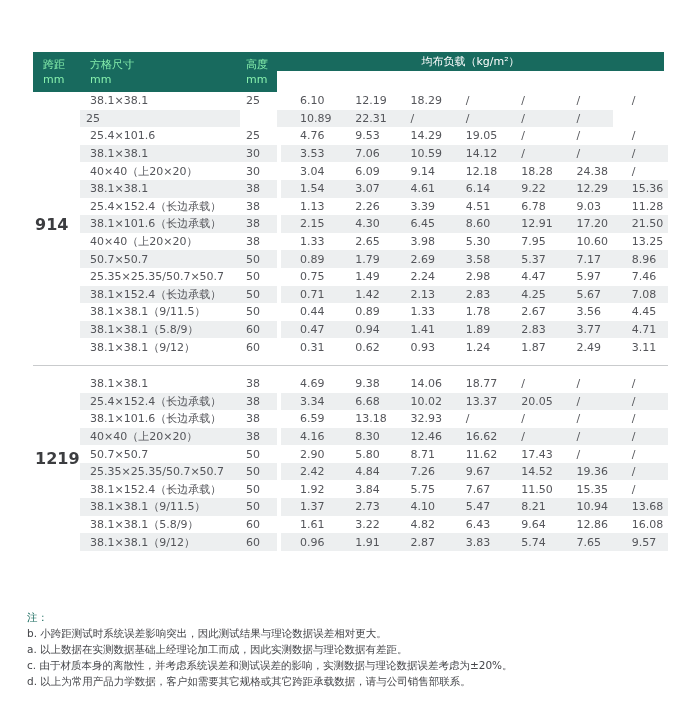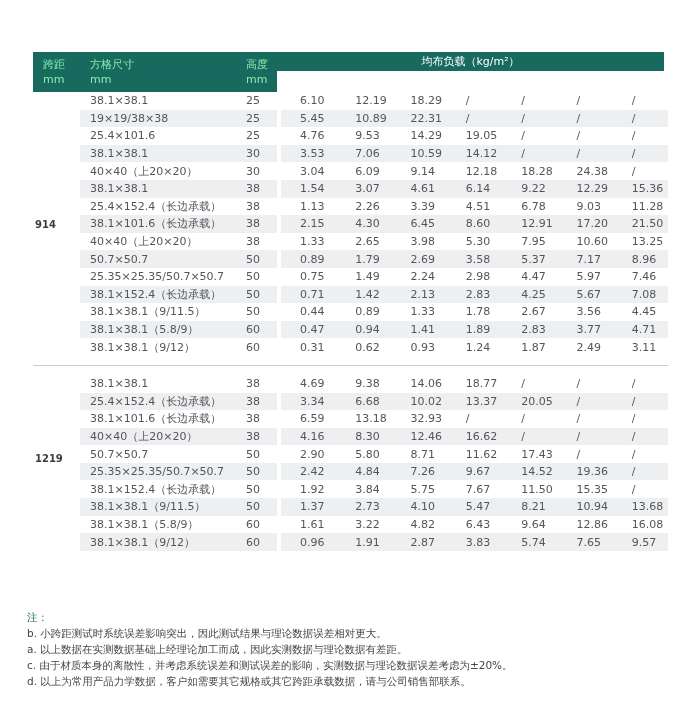--- a/index.html
+++ b/index.html
@@ -20,21 +20,21 @@
   .h-right{width:387px;display:flex;flex-direction:column;}
   .h-group{height:19px;margin-bottom:2px;background:#186A5E;color:#ffffff;
            font-size:11px;line-height:19px;text-align:center;}
   .h-cols{height:19px;background:#186A5E;display:grid;grid-template-columns:repeat(7,1fr);
           color:#ffffff;font-size:11px;line-height:19px;}
   .h-cols span{display:block;padding-left:19px;box-sizing:border-box;white-space:nowrap;}
 
   .section{position:relative;}
   .section + .section{border-top:1px solid #C9CBCD;margin-top:9px;padding-top:9px;}
   .span-label{position:absolute;left:2px;top:50%;transform:translateY(-50%);
-              font-size:10px;font-weight:bold;color:#3C3D40;}
+              font-size:16px;font-weight:bold;color:#3C3D40;}
 
   .trow{display:grid;grid-template-columns:47px 160px 37px 4px repeat(7,1fr);
         height:17.6px;align-items:center;font-size:11px;color:#54555A;}
   .c-size{padding-left:10px;height:100%;display:flex;align-items:center;white-space:nowrap;box-sizing:border-box;}
   .c-height{padding-left:6px;height:100%;display:flex;align-items:center;box-sizing:border-box;}
   .c-val{padding-left:19px;height:100%;display:flex;align-items:center;box-sizing:border-box;white-space:nowrap;}
   .c-span,.c-gap{height:100%;}
   .rows .trow:nth-child(even) .c-size,
   .rows .trow:nth-child(even) .c-height,
   .rows .trow:nth-child(even) .c-val{background:#EDEFF0;}
@@ -83,21 +83,20 @@
               <div class="c-val">6.10</div>
               <div class="c-val">12.19</div>
               <div class="c-val">18.29</div>
               <div class="c-val">/</div>
               <div class="c-val">/</div>
               <div class="c-val">/</div>
               <div class="c-val">/</div>
             </div>
             <div class="trow">
               <div class="c-span"></div>
-              <div class="c-size">19×19/38×38</div>
               <div class="c-height">25</div>
               <div class="c-gap"></div>
               <div class="c-val">5.45</div>
               <div class="c-val">10.89</div>
               <div class="c-val">22.31</div>
               <div class="c-val">/</div>
               <div class="c-val">/</div>
               <div class="c-val">/</div>
               <div class="c-val">/</div>
             </div>

